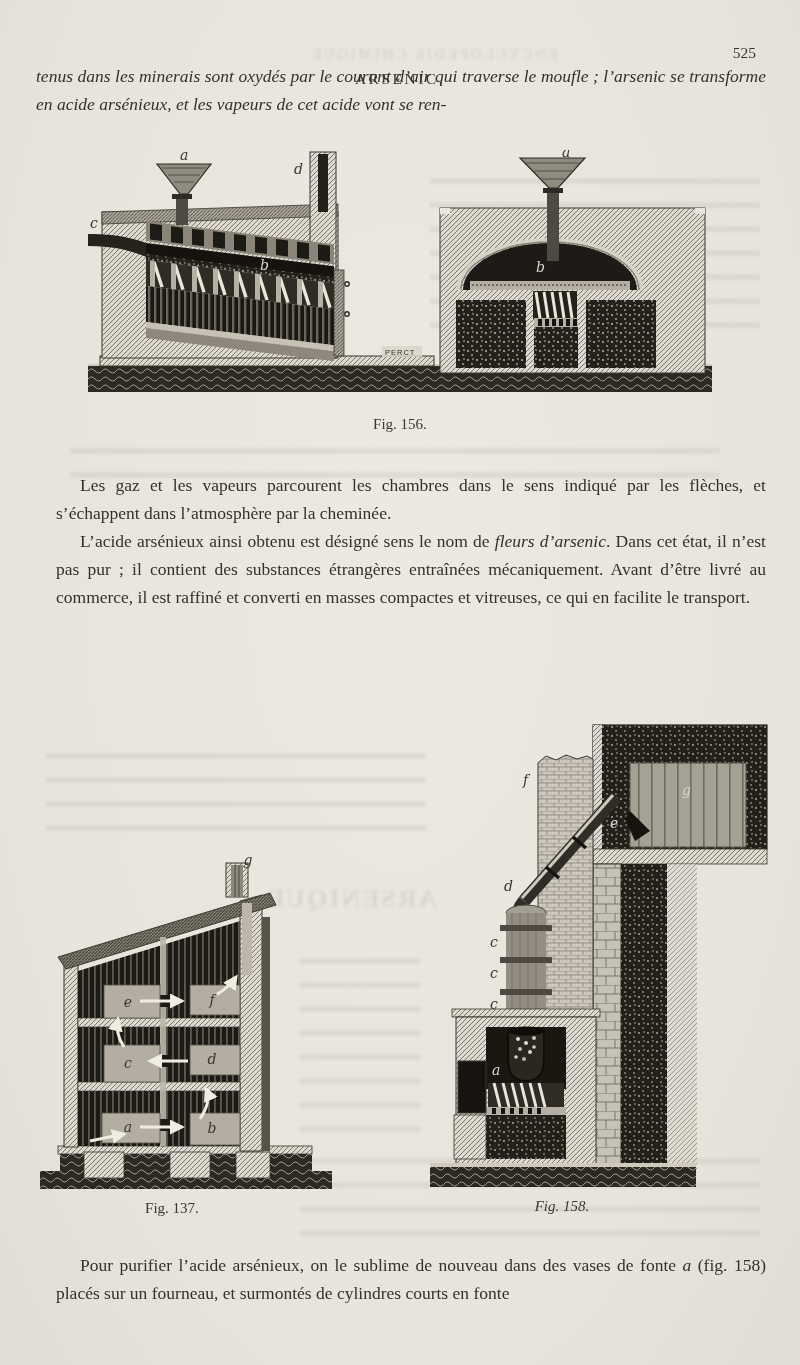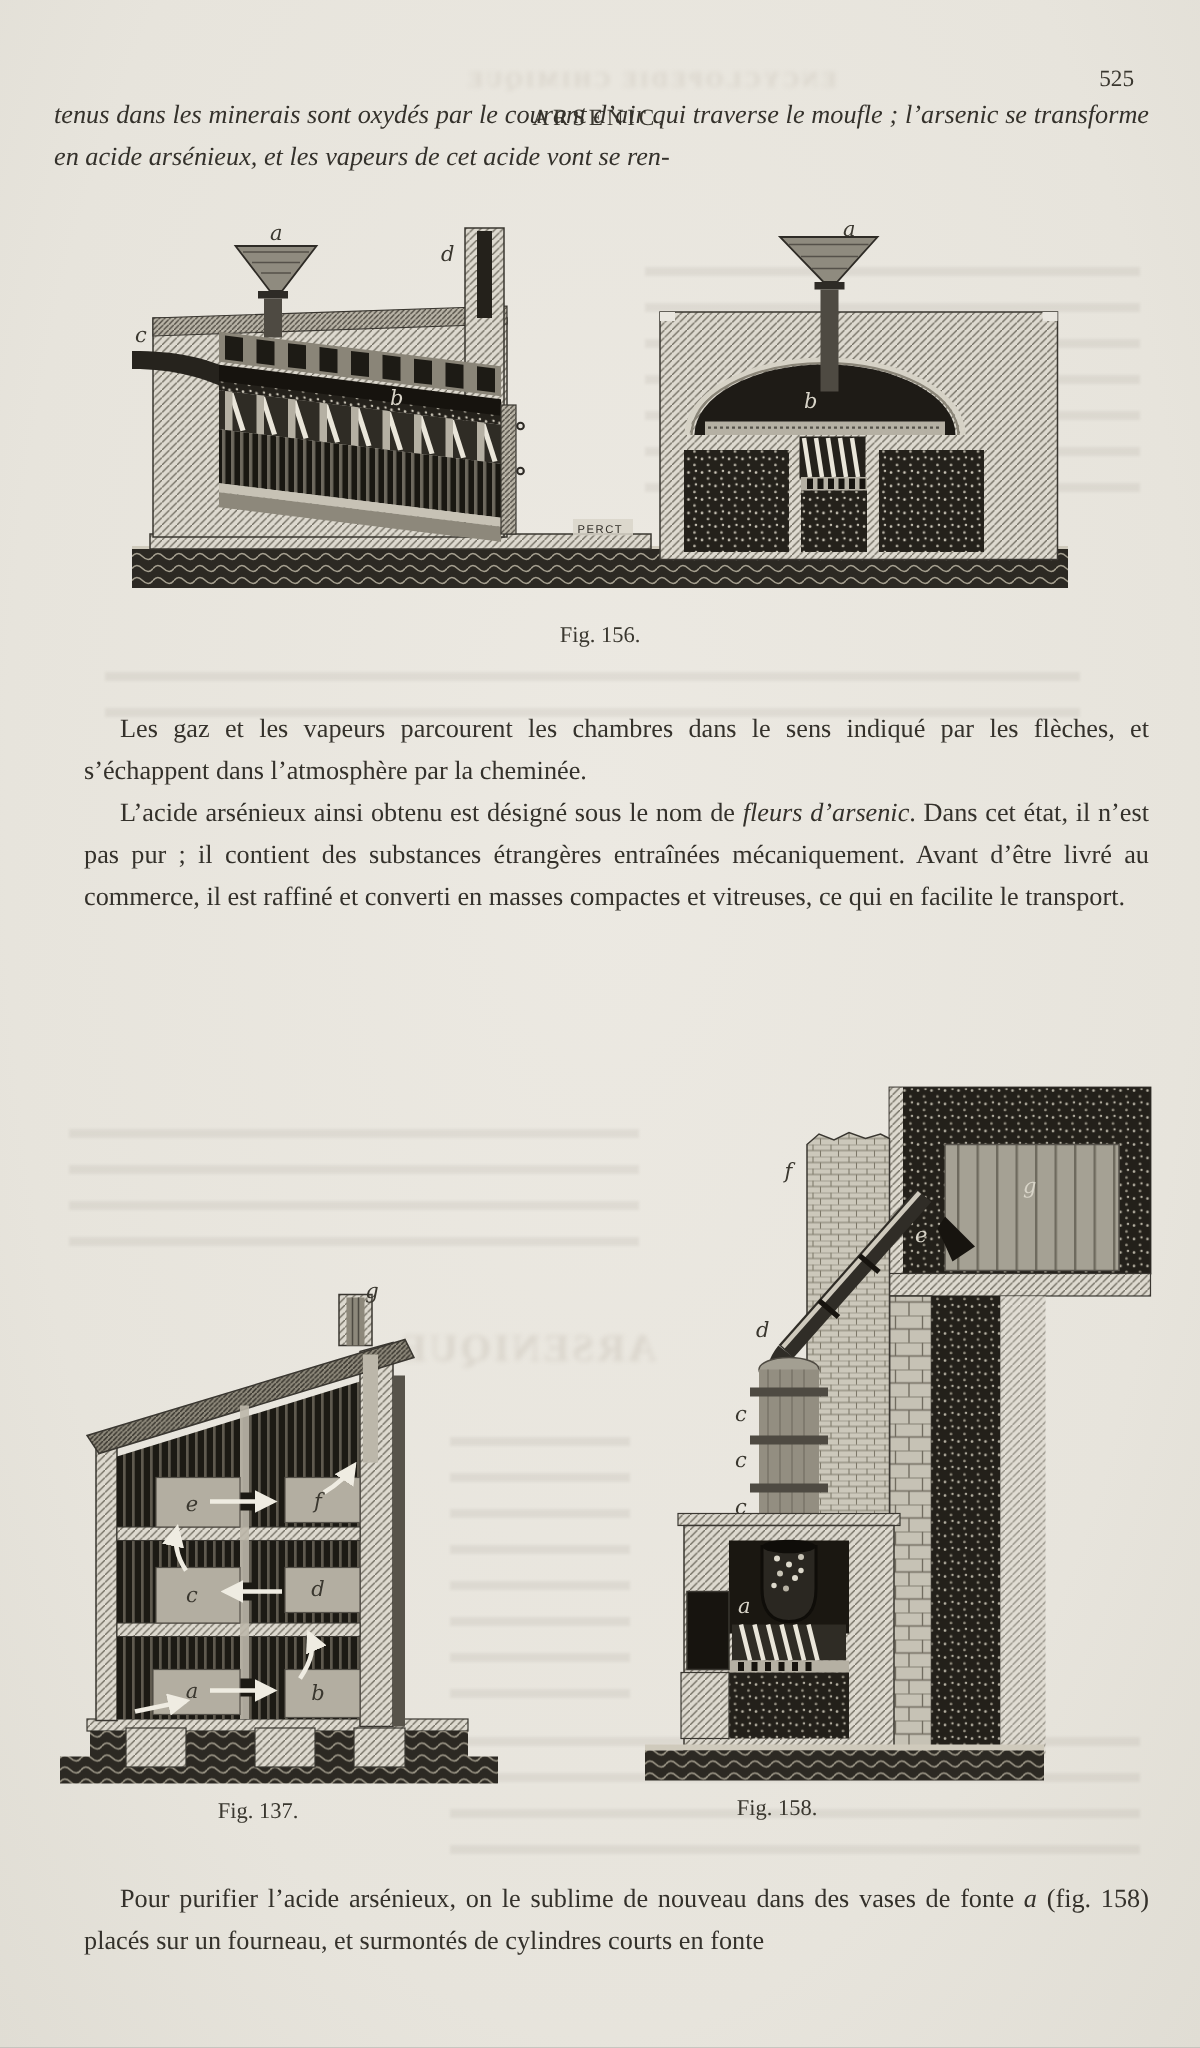--- a/index.html
+++ b/index.html
@@ -181,21 +181,21 @@
 
       <text class="lbl" x="474" y="7">a</text>
       <text class="lbl lbl-light" x="448" y="122">b</text>
     </g>
   </svg>
 
   <div class="caption" style="top:416px;left:0;right:0;">Fig. 156.</div>
 
   <div class="textblock" style="top:471px;">
     <p class="indent"><span>Les gaz et les vapeurs parcourent les chambres dans le sens indiqué par les flèches, et s’échappent dans l’atmosphère par la cheminée.</span></p>
-    <p class="indent"><span>L’acide arsénieux ainsi obtenu est désigné sous le nom de </span><i>fleurs d’arsenic</i><span>. Dans cet état, il n’est pas pur ; il contient des substances étrangères entraînées mécaniquement. Avant d’être livré au commerce, il est raffiné et converti en masses compactes et vitreuses, ce qui en facilite le transport.</span></p>
+    <p class="indent"><span>L’acide arsénieux ainsi obtenu est désigné sens le nom de </span><i>fleurs d’arsenic</i><span>. Dans cet état, il n’est pas pur ; il contient des substances étrangères entraînées mécaniquement. Avant d’être livré au commerce, il est raffiné et converti en masses compactes et vitreuses, ce qui en facilite le transport.</span></p>
   </div>
 
   <svg class="figure-svg" style="left:430px;top:715px;" width="340" height="480" viewBox="0 0 340 480">
     <defs>
       <pattern id="C-h" width="5" height="5" patternUnits="userSpaceOnUse">
         <rect width="5" height="5" fill="#ddd9cf"></rect>
           <path d="M-1,6 L6,-1" stroke="#6f6b60" stroke-width="0.9"></path>
       </pattern>
       <pattern id="C-sp" width="9" height="9" patternUnits="userSpaceOnUse">
         <rect width="9" height="9" fill="#23201a"></rect>
@@ -376,19 +376,19 @@
     <text class="lbl" x="88" y="152" text-anchor="middle">e</text>
     <text class="lbl" x="172" y="150" text-anchor="middle">f</text>
     <text class="lbl" x="88" y="213" text-anchor="middle">c</text>
     <text class="lbl" x="172" y="209" text-anchor="middle">d</text>
     <text class="lbl" x="88" y="277" text-anchor="middle">a</text>
     <text class="lbl" x="172" y="278" text-anchor="middle">b</text>
     <text class="lbl" x="208" y="10" text-anchor="middle">g</text>
   </svg>
 
   <div class="caption" style="top:1200px;left:131px;width:82px;">Fig. 137.</div>
-  <div class="caption" style="top:1198px;left:472px;width:92px;">Fig. 158.</div>
+  <div class="caption" style="top:1198px;left:516px;width:92px;font-style:italic;">Fig. 158.</div>
 
   <div class="textblock" style="top:1251px;">
     <p class="indent"><span>Pour purifier l’acide arsénieux, on le sublime de nouveau dans des vases de fonte </span><i>a</i><span> (fig. 158) placés sur un fourneau, et surmontés de cylindres courts en fonte</span></p>
   </div>
 
 </div>
 
 </body></html>

